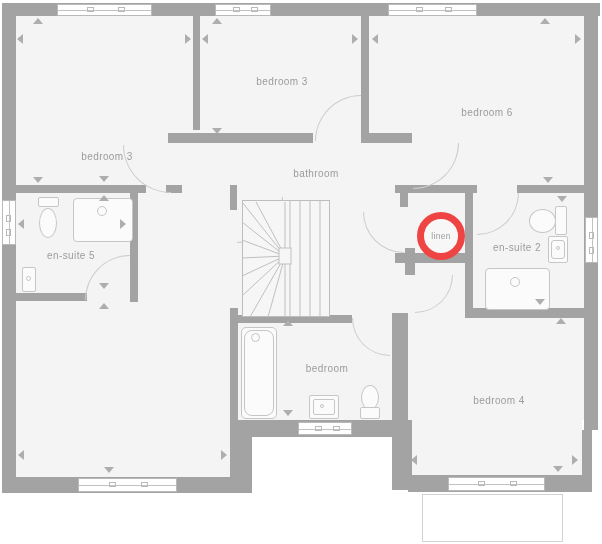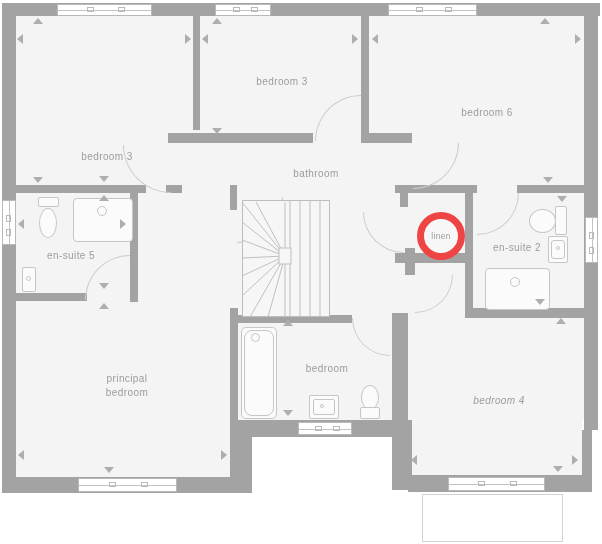--- a/index.html
+++ b/index.html
@@ -200,17 +200,16 @@
   <div id="linen-circle">
     <span>linen</span>
   </div>
 
   <div class="label" style="left:107px;top:112px;margin-top:44px;">bedroom 3</div>
   <div class="label" style="left:282px;top:81px;">bedroom 3</div>
   <div class="label" style="left:487px;top:112px;">bedroom 6</div>
   <div class="label" style="left:316px;top:173px;">bathroom</div>
   <div class="label" style="left:71px;top:255px;">en-suite 5</div>
   <div class="label" style="left:517px;top:247px;">en-suite 2</div>
-  <div class="label wrap" style="left:127px;top:385px;">principal bedroom</div>
   <div class="label" style="left:327px;top:368px;">bedroom</div>
-  <div class="label" style="left:499px;top:400px;font-style:italic;">bedroom 4</div>
+  <div class="label" style="left:499px;top:400px;">bedroom 4</div>
 
 </div>
 
 </body></html>

